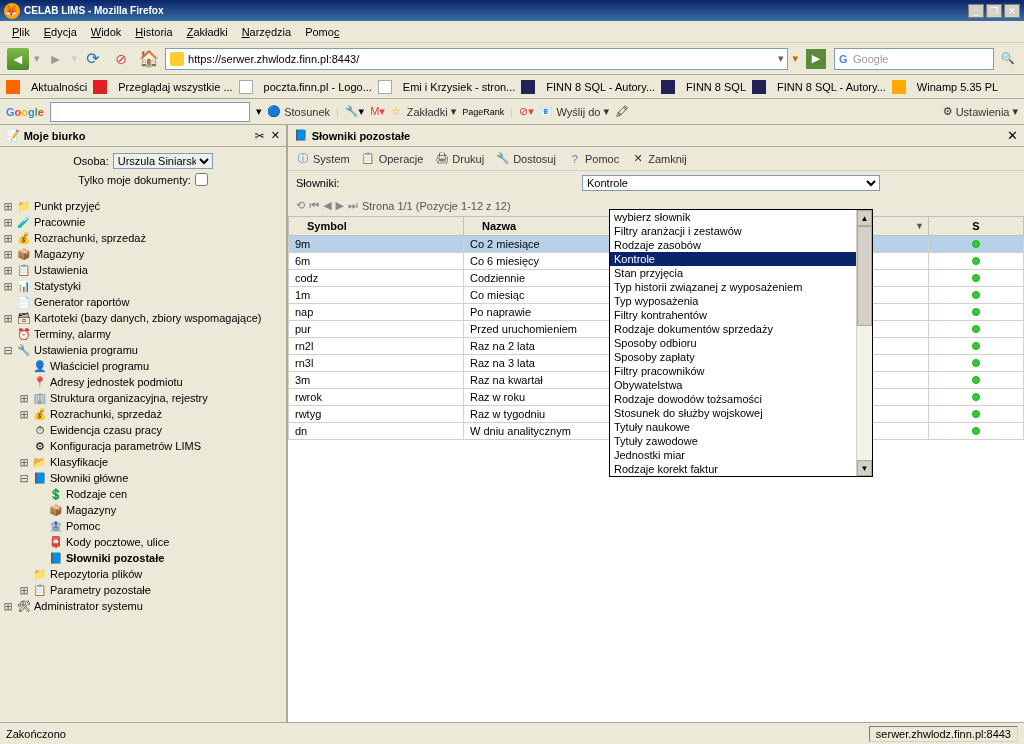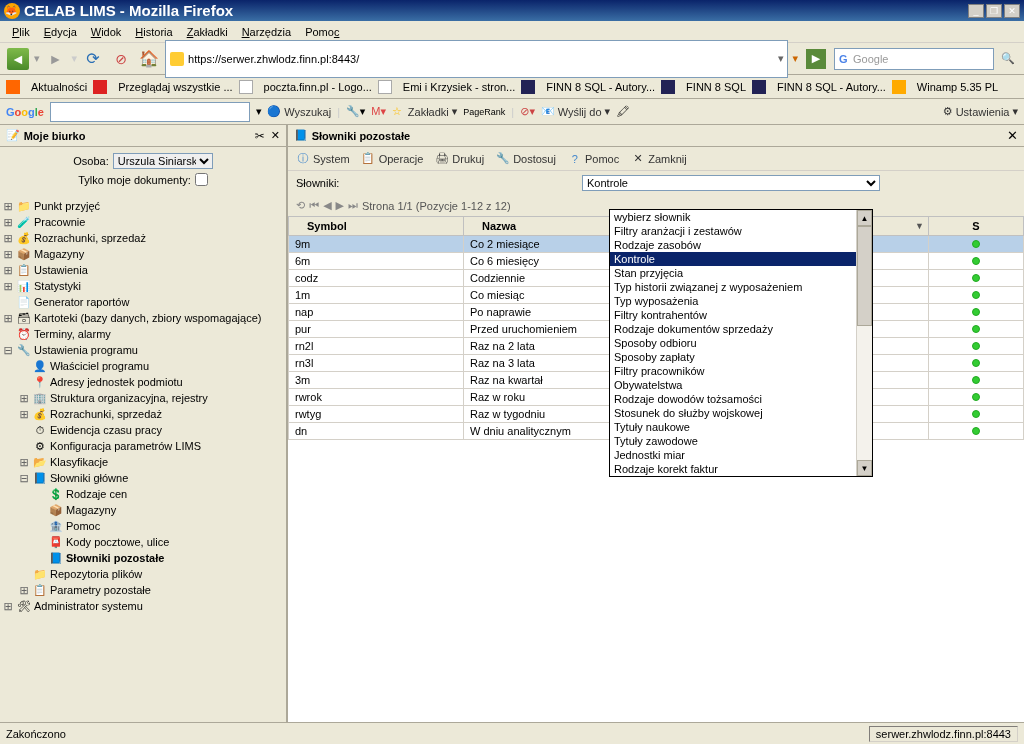--- a/index.html
+++ b/index.html
@@ -1,32 +1,32 @@
 <!DOCTYPE html>
 <html><head>
 <meta charset="utf-8">
 <style>
 * { margin: 0; padding: 0; box-sizing: border-box; font-family: Tahoma, sans-serif; font-size: 11px; }
 body { background: #ece9d8; width: 1024px; height: 744px; overflow: hidden; position: relative; }
 .titlebar { background: linear-gradient(#0a246a, #3a6ea5); color: white; height: 21px; display: flex; align-items: center; padding: 0 4px; }
 .titlebar-icon { width: 16px; height: 16px; background: orange; border-radius: 50%; margin-right: 4px; display: flex; align-items: center; justify-content: center; font-size: 10px; }
-.titlebar-text { flex: 1; font-weight: bold; font-size: 15px; }
+.titlebar-text { flex: 1; font-weight: bold; font-size: 10px; }
 .titlebar-buttons { display: flex; gap: 2px; }
 .titlebar-btn { width: 16px; height: 14px; background: #d4d0c8; border: 1px solid #808080; display: flex; align-items: center; justify-content: center; font-size: 9px; }
 .menubar { background: #ece9d8; height: 22px; display: flex; align-items: center; padding: 0 6px; gap: 2px; border-bottom: 1px solid #d4d0c8; }
 .menubar span { padding: 2px 6px; color: #000; }
 .menubar span u { text-decoration: underline; }
 .navbar { background: #ece9d8; height: 32px; display: flex; align-items: center; padding: 0 6px; gap: 4px; border-bottom: 1px solid #aca899; }
 .nav-btn { width: 24px; height: 24px; display: flex; align-items: center; justify-content: center; border: 1px solid #ece9d8; }
 .nav-btn.back { background: linear-gradient(#7fba4a, #4a8a2a); border-radius: 3px; color: white; font-size: 14px; }
 .nav-btn.fwd { color: #999; font-size: 14px; }
 .nav-btn.reload { color: #2a6fb5; font-size: 16px; }
 .nav-btn.stop { color: #c44; font-size: 14px; }
 .nav-btn.home { font-size: 16px; }
-.url-bar { flex: 1; height: 38px; background: white; border: 1px solid #7f9db9; display: flex; align-items: center; padding: 0 4px; }
+.url-bar { flex: 1; height: 22px; background: white; border: 1px solid #7f9db9; display: flex; align-items: center; padding: 0 4px; }
 .url-lock { width: 14px; height: 14px; background: #fc3; border-radius: 2px; margin-right: 4px; }
 .url-text { flex: 1; }
 .url-dropdown { color: #666; }
 .go-btn { width: 20px; height: 20px; background: #5a8a3a; color: white; display: flex; align-items: center; justify-content: center; margin: 0 4px; }
 .search-box { width: 160px; height: 22px; background: white; border: 1px solid #7f9db9; display: flex; align-items: center; padding: 0 4px; }
 .search-icon { width: 14px; color: #4a82e8; font-weight: bold; }
 .search-mag { width: 20px; height: 20px; display: flex; align-items: center; justify-content: center; }
 .bookmarks-bar { background: #ece9d8; height: 24px; display: flex; align-items: center; padding: 0 6px; gap: 6px; border-bottom: 1px solid #aca899; overflow: hidden; white-space: nowrap; }
 .bookmark { display: flex; align-items: center; gap: 11px; }
 .bm-icon { width: 14px; height: 14px; display: inline-block; }
@@ -170,21 +170,21 @@
       <span>Winamp 5.35 PL</span>
     </div>
 </div>
 
 <div class="google-bar">
   <span class="google-logo"><span style="color:#4285f4;">G</span><span style="color:#ea4335;">o</span><span style="color:#fbbc05;">o</span><span style="color:#4285f4;">g</span><span style="color:#34a853;">l</span><span style="color:#ea4335;">e</span></span>
   <input class="google-input" style="">
   <span>▾</span>
   <div class="google-item">
       <span>🔵</span>
-      <span>Wyszukaj</span>
+      <span>Stosunek</span>
     </div>
   <span style="color:#ccc;">|</span>
   <span>🔧▾</span>
   <span style="color:#d44;">M▾</span>
   <span style="color:#fb0;">☆</span>
   <div class="google-item"><span>Zakładki</span>▾</div>
   <span style="font-size:9px;">PageRank</span>
   <span style="color:#ccc;">|</span>
   <span style="color:#c44;">⊘▾</span>
   <div class="google-item"><span>📧</span><span>Wyślij do</span>▾</div>

